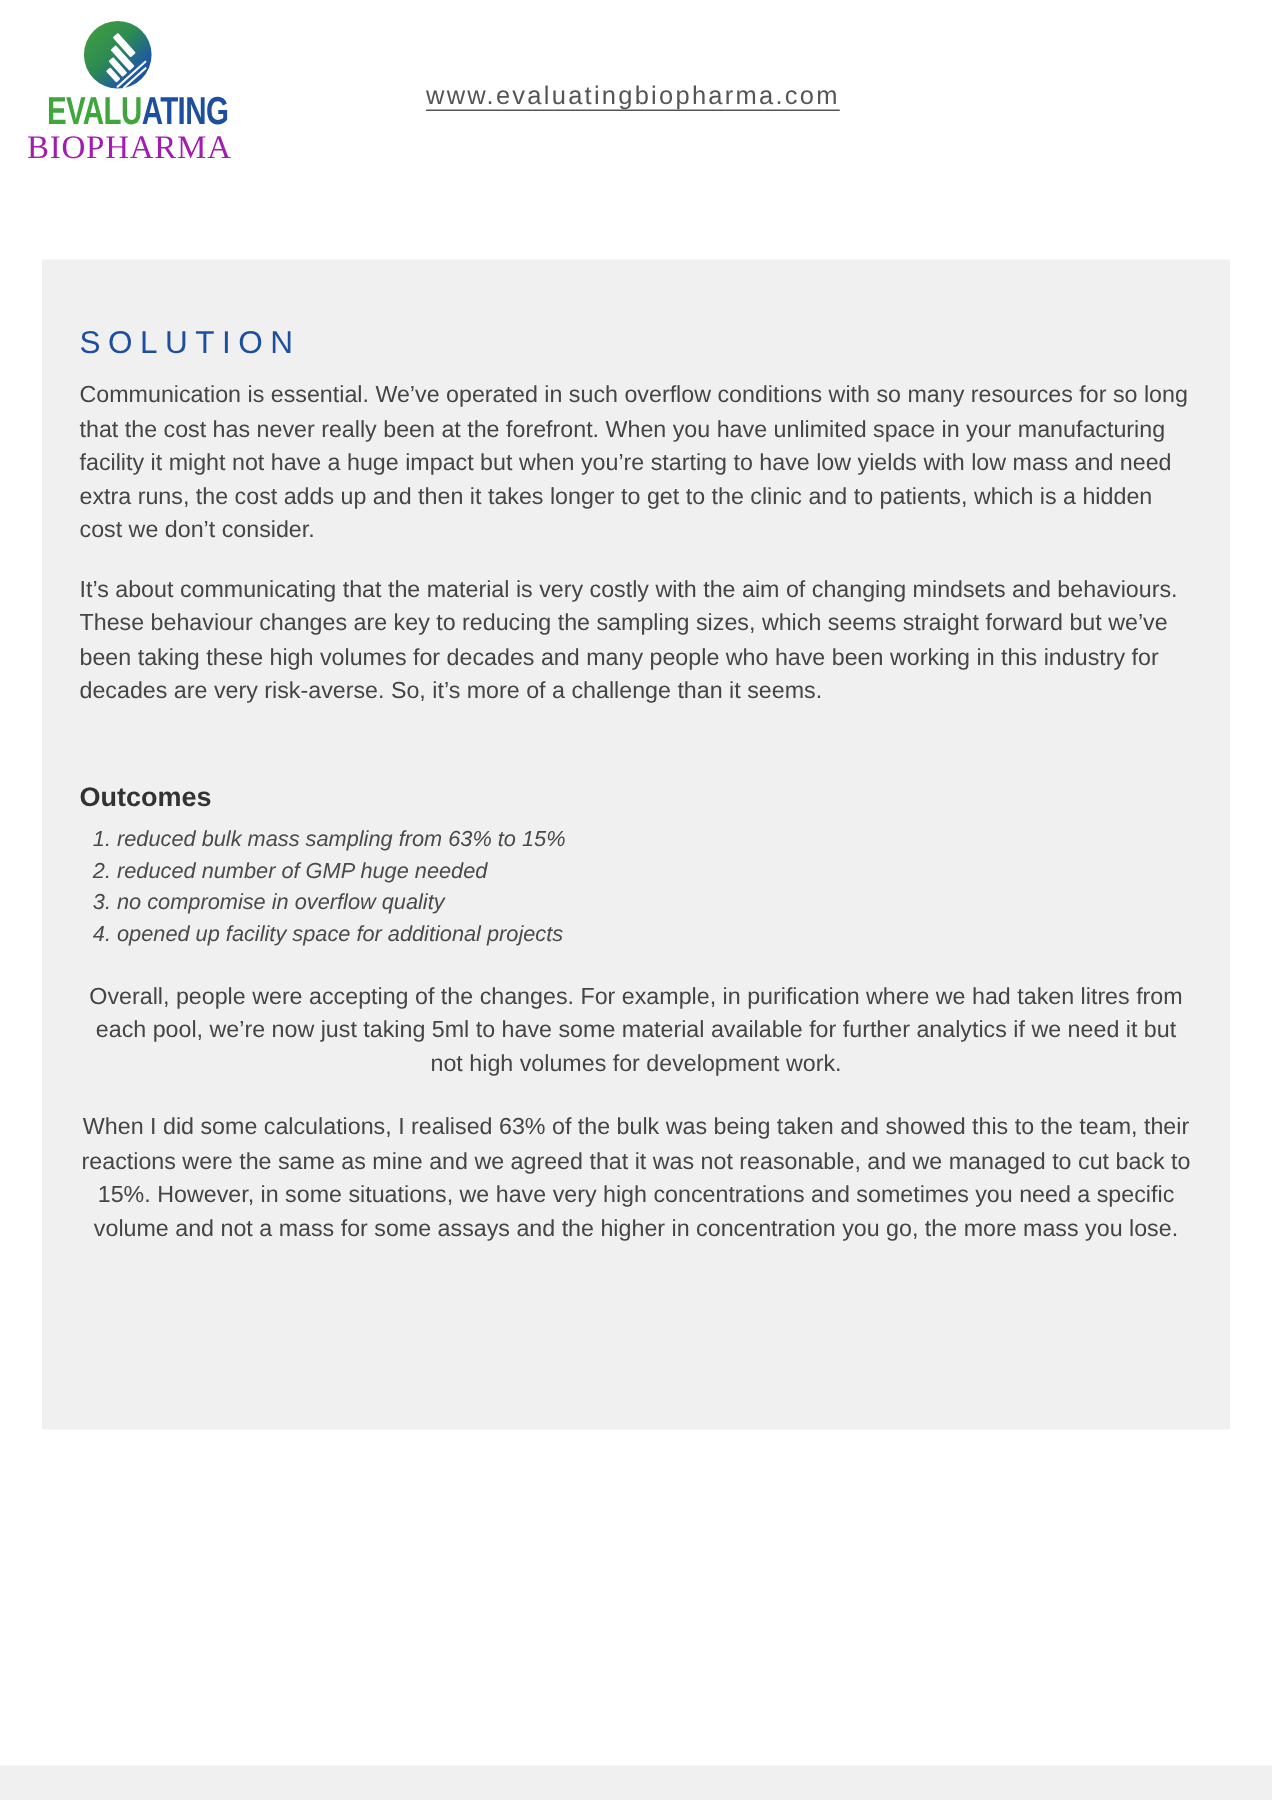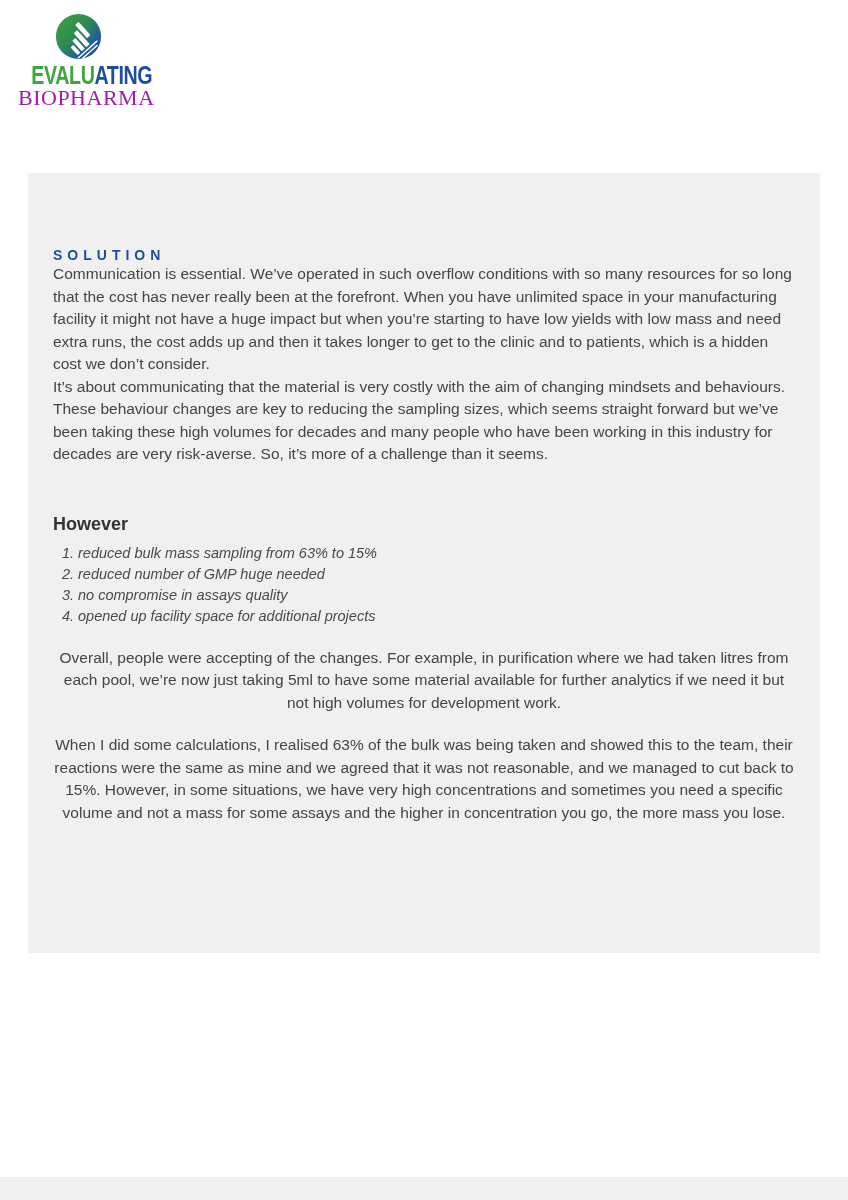--- a/index.html
+++ b/index.html
@@ -58,34 +58,34 @@
   .card {
     position: absolute;
     left: 28px;
     top: 173px;
     width: 792px;
     height: 780px;
     background: #f0f0f0;
     padding: 0 25px;
   }
   .solution-heading {
-    margin-top: 74px;
-    font-size: 14px;
+    margin-top: 48px;
+    font-size: 21px;
     line-height: 16px;
-    font-weight: bold;
+    font-weight: normal;
     letter-spacing: 5px;
     color: #1d4f9e;
   }
   .card p {
     font-size: 15.5px;
     line-height: 22.5px;
     color: #454545;
   }
-  .p-first { }
-  .p-next  { }
+  .p-first { margin-top: 16px; }
+  .p-next  { margin-top: 17px; }
   .outcomes-heading {
     margin-top: 47px;
     font-size: 18px;
     line-height: 22px;
     font-weight: bold;
     color: #333333;
   }
   .outcomes-list {
     margin-top: 8px;
     padding-left: 25px;
@@ -131,34 +131,35 @@
         <rect x="47" y="38" width="10" height="40" rx="1.5" fill="#ffffff"></rect>
         <rect x="61" y="27" width="10" height="38" rx="1.5" fill="#ffffff"></rect>
         <rect x="18" y="82" width="56" height="3" rx="1.5" fill="#ffffff"></rect>
         <rect x="24" y="89" width="44" height="3" rx="1.5" fill="#ffffff"></rect>
       </g>
     </svg>
     <div class="logo-line1"><span class="logo-green">EVALU</span><span class="logo-blue">ATING</span></div>
     <div class="logo-line2">BIOPHARMA</div>
   </div>
 
+  <a class="website">www.evaluatingbiopharma.com</a>
 
   <div class="card">
 
     <h2 class="solution-heading">SOLUTION</h2>
 
     <p class="p-first">Communication is essential. We’ve operated in such overflow conditions with so many resources for so long that the cost has never really been at the forefront. When you have unlimited space in your manufacturing facility it might not have a huge impact but when you’re starting to have low yields with low mass and need extra runs, the cost adds up and then it takes longer to get to the clinic and to patients, which is a hidden cost we don’t consider.</p>
     <p class="p-next">It’s about communicating that the material is very costly with the aim of changing mindsets and behaviours. These behaviour changes are key to reducing the sampling sizes, which seems straight forward but we’ve been taking these high volumes for decades and many people who have been working in this industry for decades are very risk-averse. So, it’s more of a challenge than it seems.</p>
 
-    <h3 class="outcomes-heading">However</h3>
+    <h3 class="outcomes-heading">Outcomes</h3>
 
     <ol class="outcomes-list">
       <li>reduced bulk mass sampling from 63% to 15%</li>
       <li>reduced number of GMP huge needed</li>
-      <li>no compromise in assays quality</li>
+      <li>no compromise in overflow quality</li>
       <li>opened up facility space for additional projects</li>
     </ol>
 
     <p class="p-closing">Overall, people were accepting of the changes. For example, in purification where we had taken litres from each pool, we’re now just taking 5ml to have some material available for further analytics if we need it but not high volumes for development work.</p>
     <p class="p-closing">When I did some calculations, I realised 63% of the bulk was being taken and showed this to the team, their reactions were the same as mine and we agreed that it was not reasonable, and we managed to cut back to 15%. However, in some situations, we have very high concentrations and sometimes you need a specific volume and not a mass for some assays and the higher in concentration you go, the more mass you lose.</p>
 
   </div>
 
   <div class="bottom-strip"></div>
 

